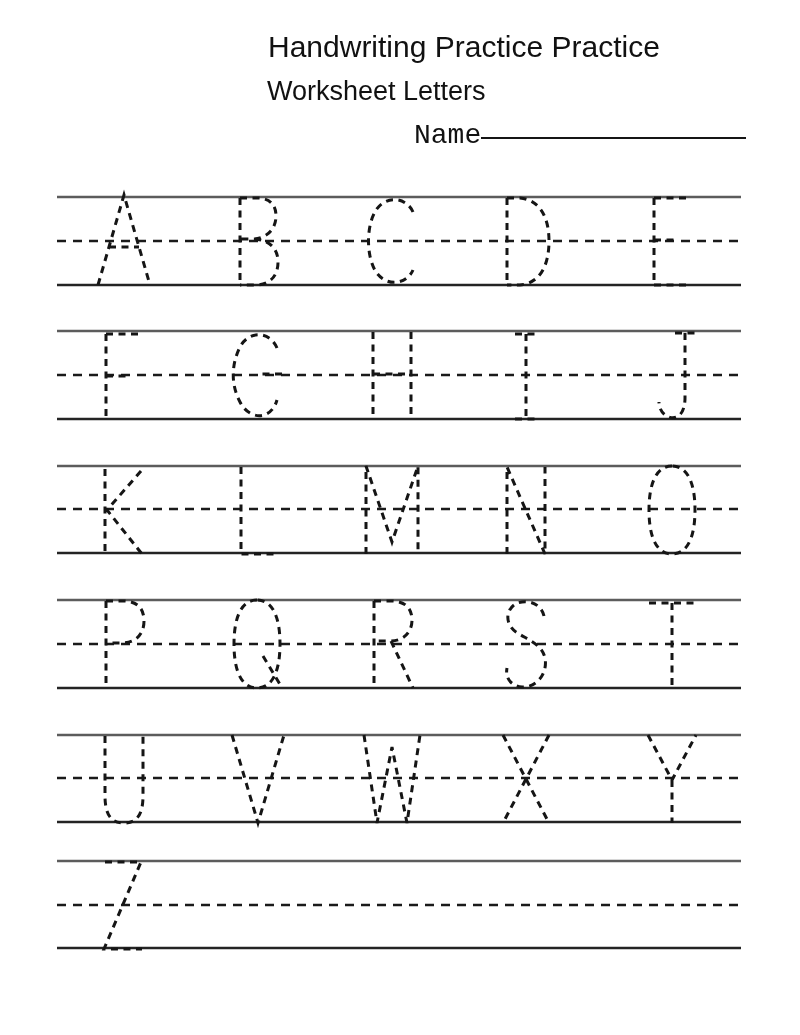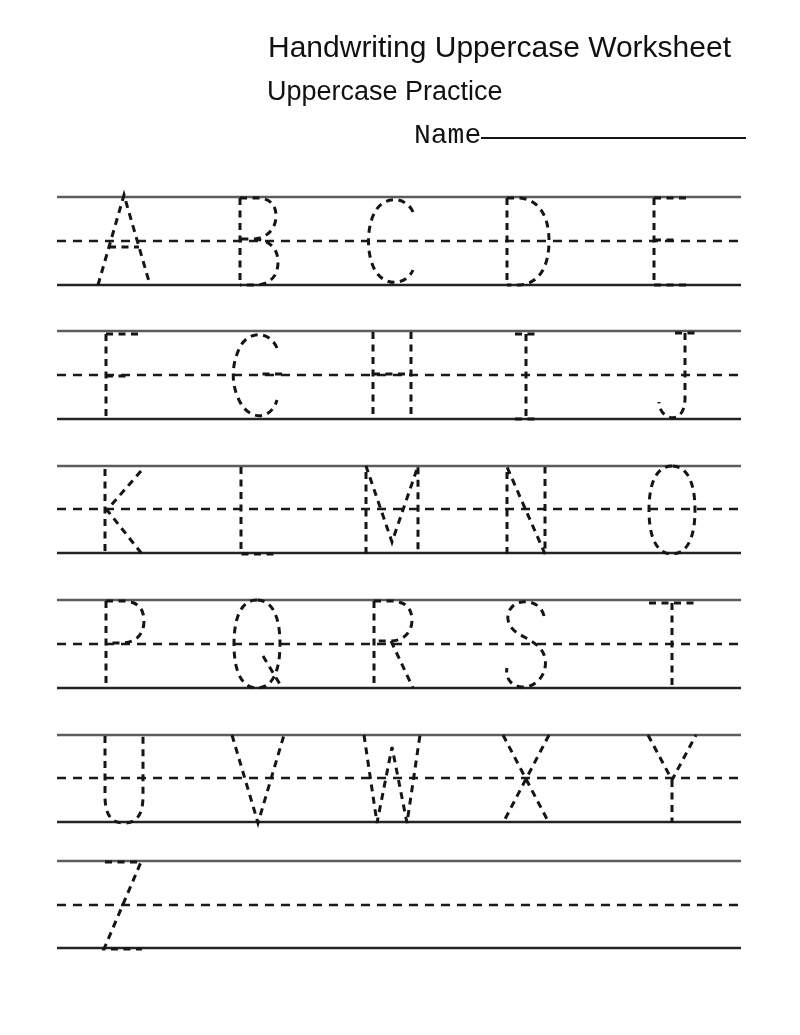--- a/index.html
+++ b/index.html
@@ -58,23 +58,23 @@
     position: absolute;
     left: 0;
     top: 0;
   }
 </style>
 </head>
 <body>
 
 <div class="page">
 
-  <h1 class="title">Handwriting Uppercase Worksheet</h1>
+  <h1 class="title">Handwriting Practice Practice</h1>
 
-  <h2 class="subtitle">Uppercase Practice</h2>
+  <h2 class="subtitle">Worksheet Letters</h2>
 
   <div class="name-row">
     <span>Name</span>
       <span class="name-blank"></span>
   </div>
 
   <svg class="sheet-svg" width="800" height="1035" viewBox="0 0 800 1035" xmlns="http://www.w3.org/2000/svg">
       <g>
         <line x1="57" y1="197" x2="741" y2="197" stroke="#5c5c5c" stroke-width="2.6"></line>
         <line x1="57" y1="241" x2="745" y2="241" stroke="#1a1a1a" stroke-width="2.3" stroke-dasharray="9 7"></line>

